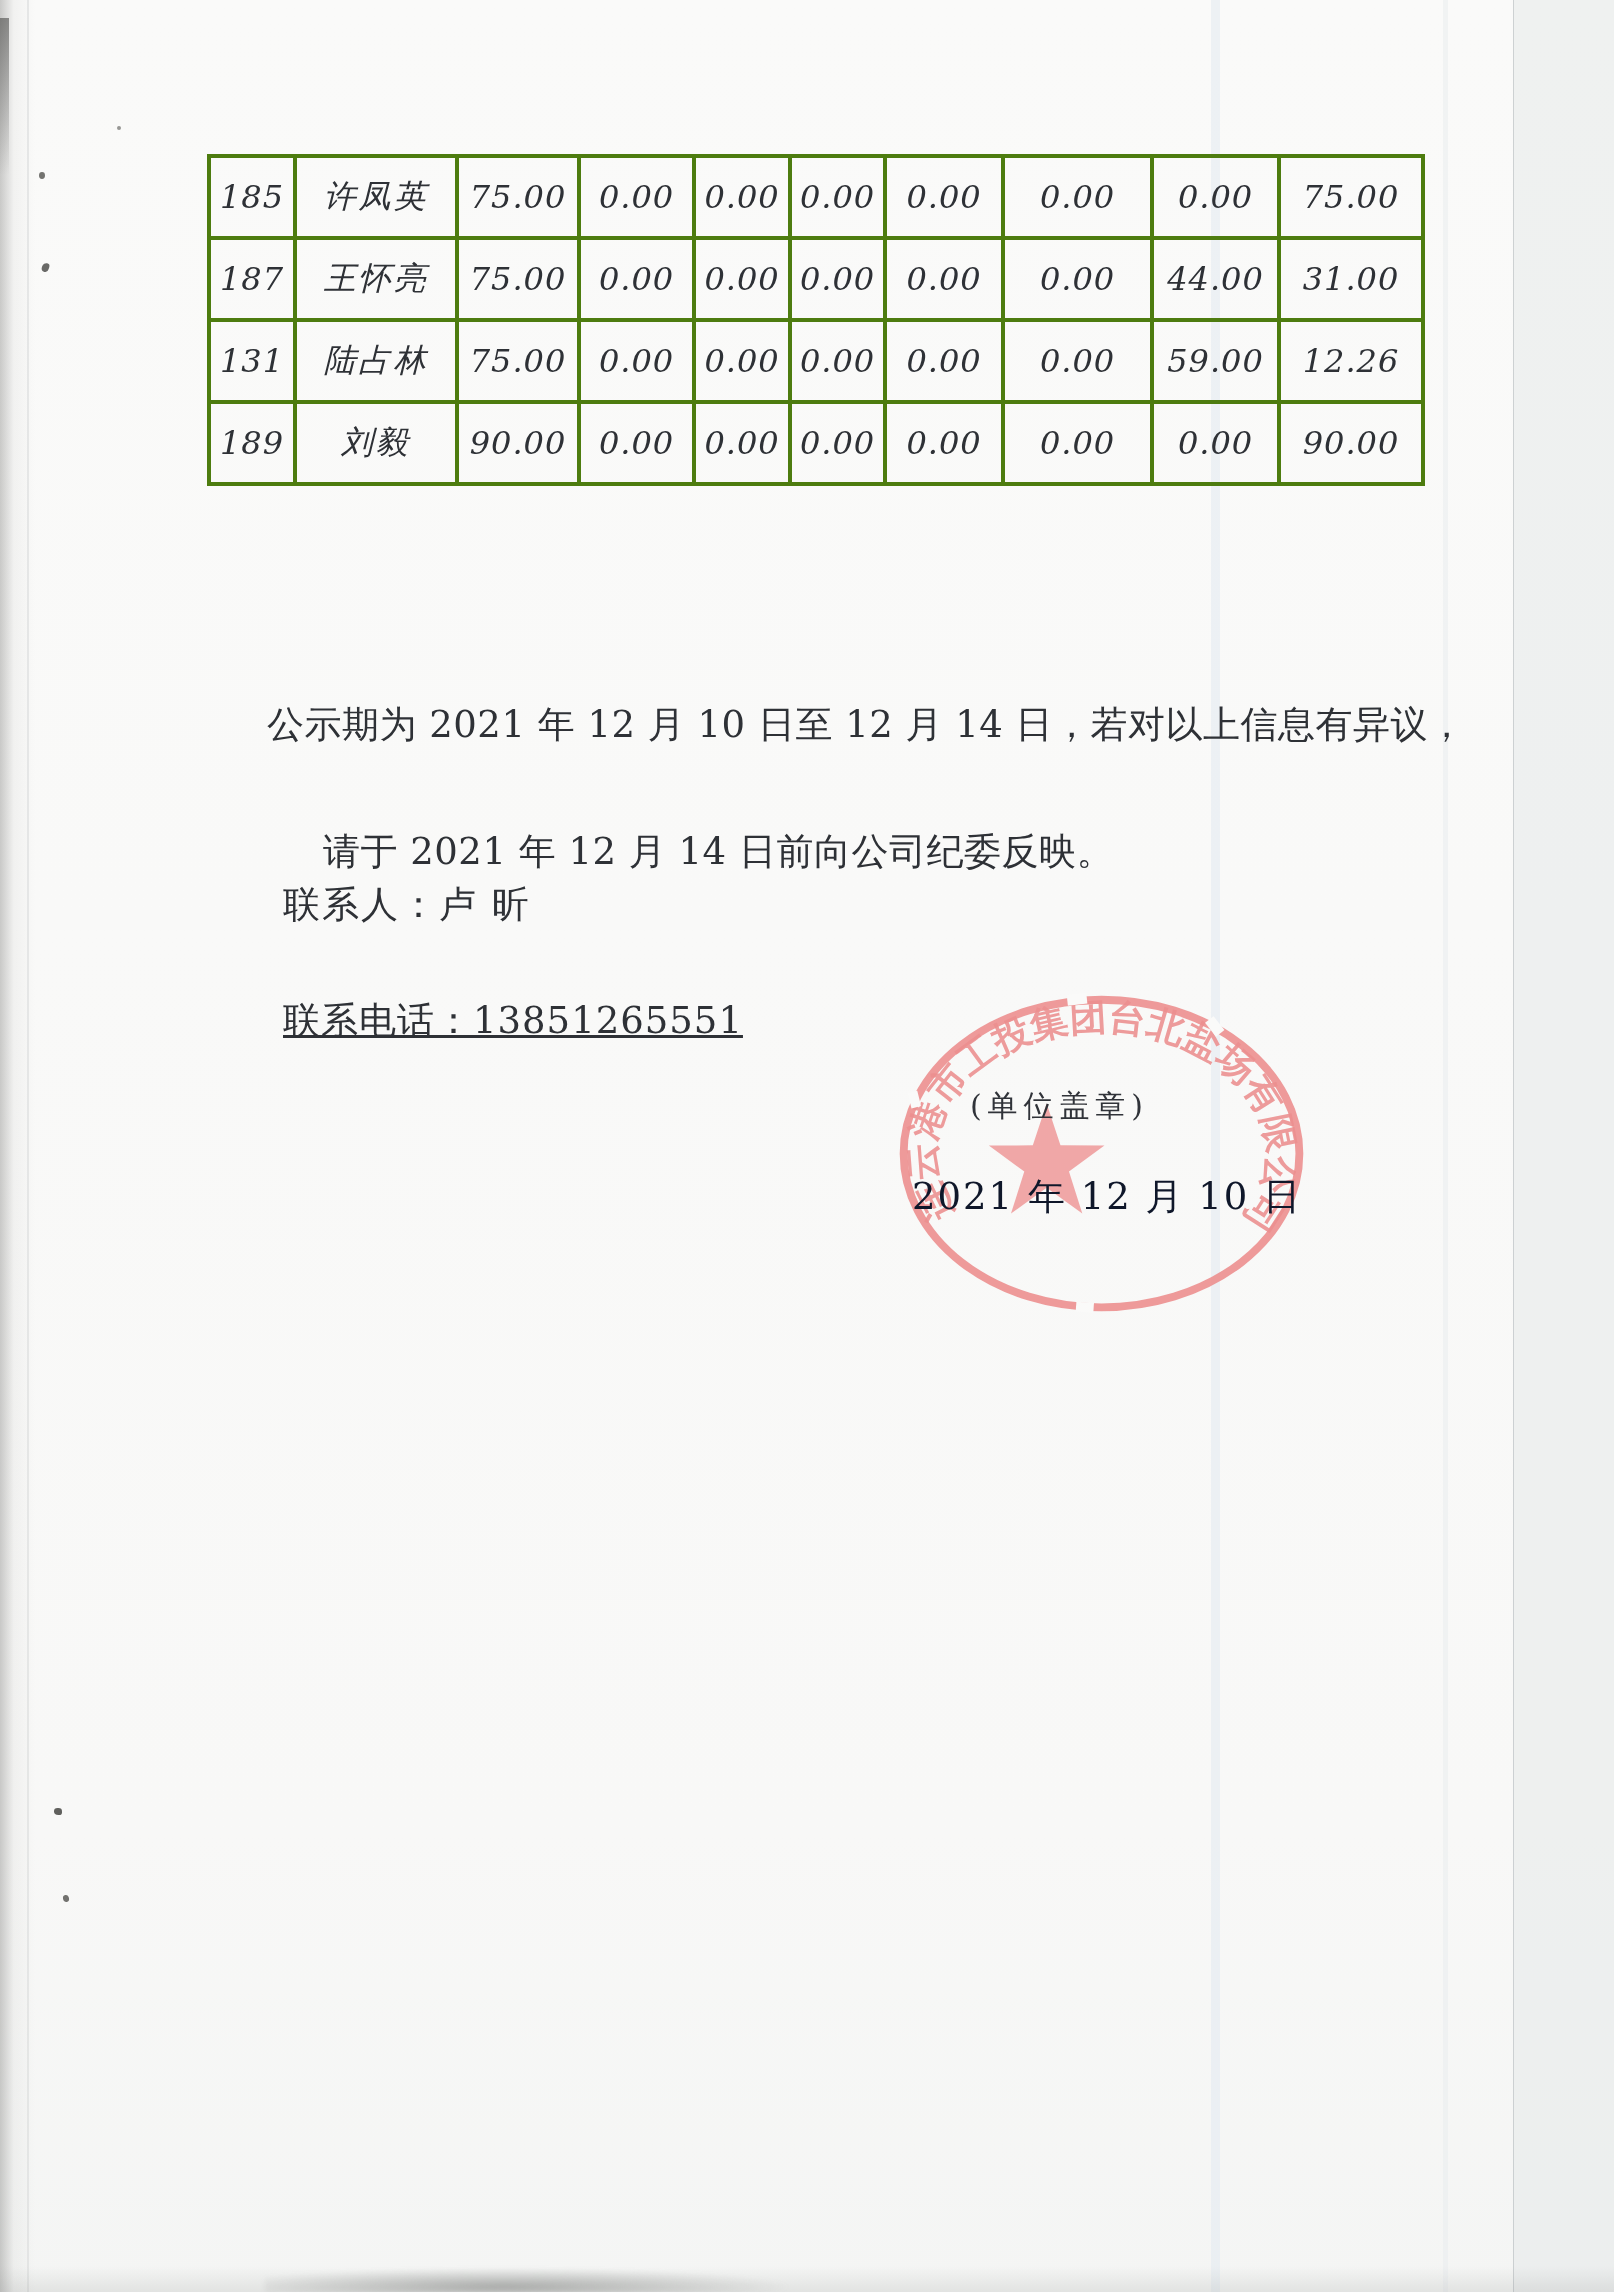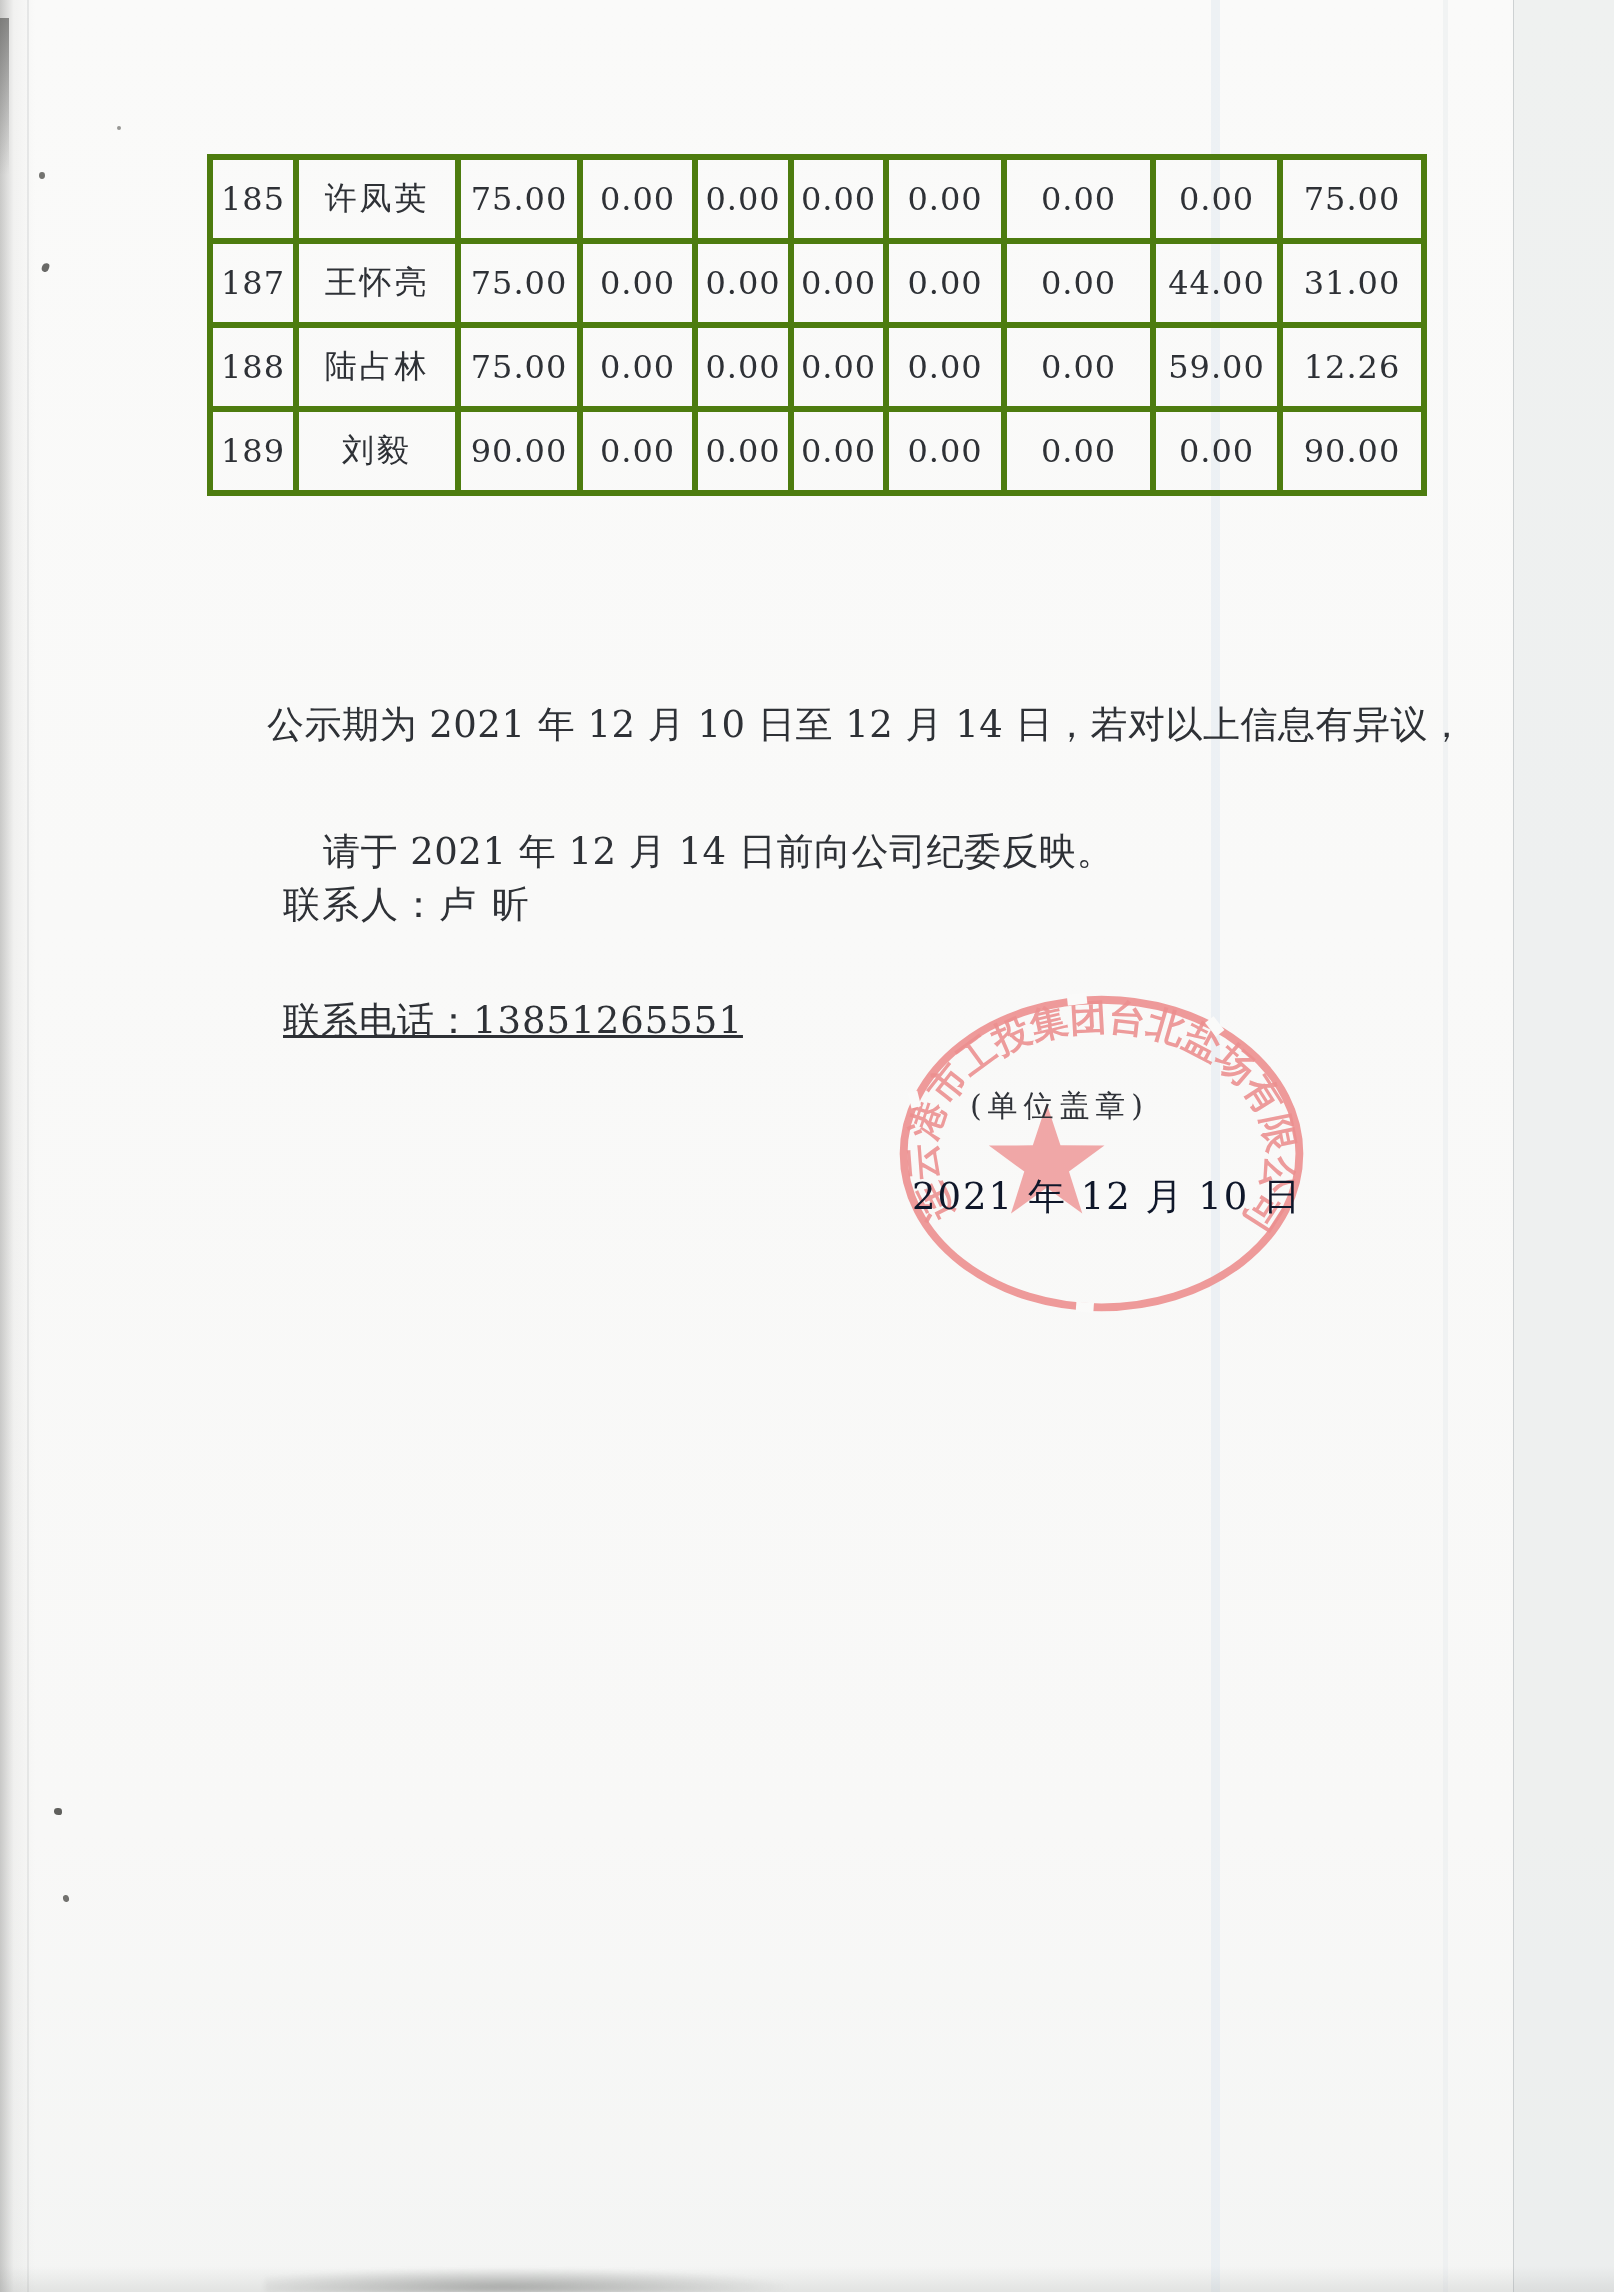--- a/index.html
+++ b/index.html
@@ -25,22 +25,22 @@
     background:radial-gradient(ellipse at 45% 75%,rgba(112,114,112,.5),rgba(112,114,112,0) 70%);}
   .speck{position:absolute;background:#454542;border-radius:50%;}
   .speck.s1{left:39px;top:172px;width:5.9px;height:6.9px;opacity:.75;}
   .speck.s2{left:42px;top:263px;width:6.9px;height:8.8px;opacity:.8;border-radius:60% 40% 50% 50%;transform:rotate(18deg);}
   .speck.s3{left:117px;top:126px;width:3.9px;height:3.9px;opacity:.55;}
   .speck.s4{left:54px;top:1808px;width:7.8px;height:6.9px;opacity:.85;border-radius:50% 50% 40% 60%;}
   .speck.s5{left:63px;top:1895px;width:5.9px;height:6.9px;opacity:.75;transform:rotate(-12deg);}
   
   .sheet-table{position:absolute;left:207px;top:154px;border-collapse:collapse;table-layout:fixed;
     background:transparent;}
-  .sheet-table td{border:6px solid #4d7c0f;height:78px;text-align:center;vertical-align:middle;
-    font-size:32px;letter-spacing:1px;color:#2e3136;padding:0;}
+  .sheet-table td{border:4px solid #4d7c0f;height:78px;text-align:center;vertical-align:middle;
+    font-size:32px;letter-spacing:1px;color:#2e3136;padding:0;font-style:italic;}
   .sheet-table td.name{letter-spacing:2.9px;}
   
   .doc-line{position:absolute;font-size:37px;color:#2e3136;white-space:nowrap;letter-spacing:0.5px;margin-top:41px;}
   .p1{left:267px;top:659px;}
   .p2{left:323px;top:786px;}
   .p3{left:283px;top:839px;letter-spacing:2px;}
   .p4{left:283px;top:955px;letter-spacing:1px;text-decoration:underline;}
   
   .stamp-svg{position:absolute;left:885px;top:986px;width:433px;height:339px;}
   .stamp-caption{position:absolute;left:970px;top:1086px;font-size:30px;color:#303339;
@@ -99,21 +99,21 @@
       <td>75.00</td>
       <td>0.00</td>
       <td>0.00</td>
       <td>0.00</td>
       <td>0.00</td>
       <td>0.00</td>
       <td>44.00</td>
       <td>31.00</td>
     </tr>
     <tr>
-      <td>188</td>
+      <td>131</td>
       <td class="name">陆占林</td>
       <td>75.00</td>
       <td>0.00</td>
       <td>0.00</td>
       <td>0.00</td>
       <td>0.00</td>
       <td>0.00</td>
       <td>59.00</td>
       <td>12.26</td>
     </tr>

